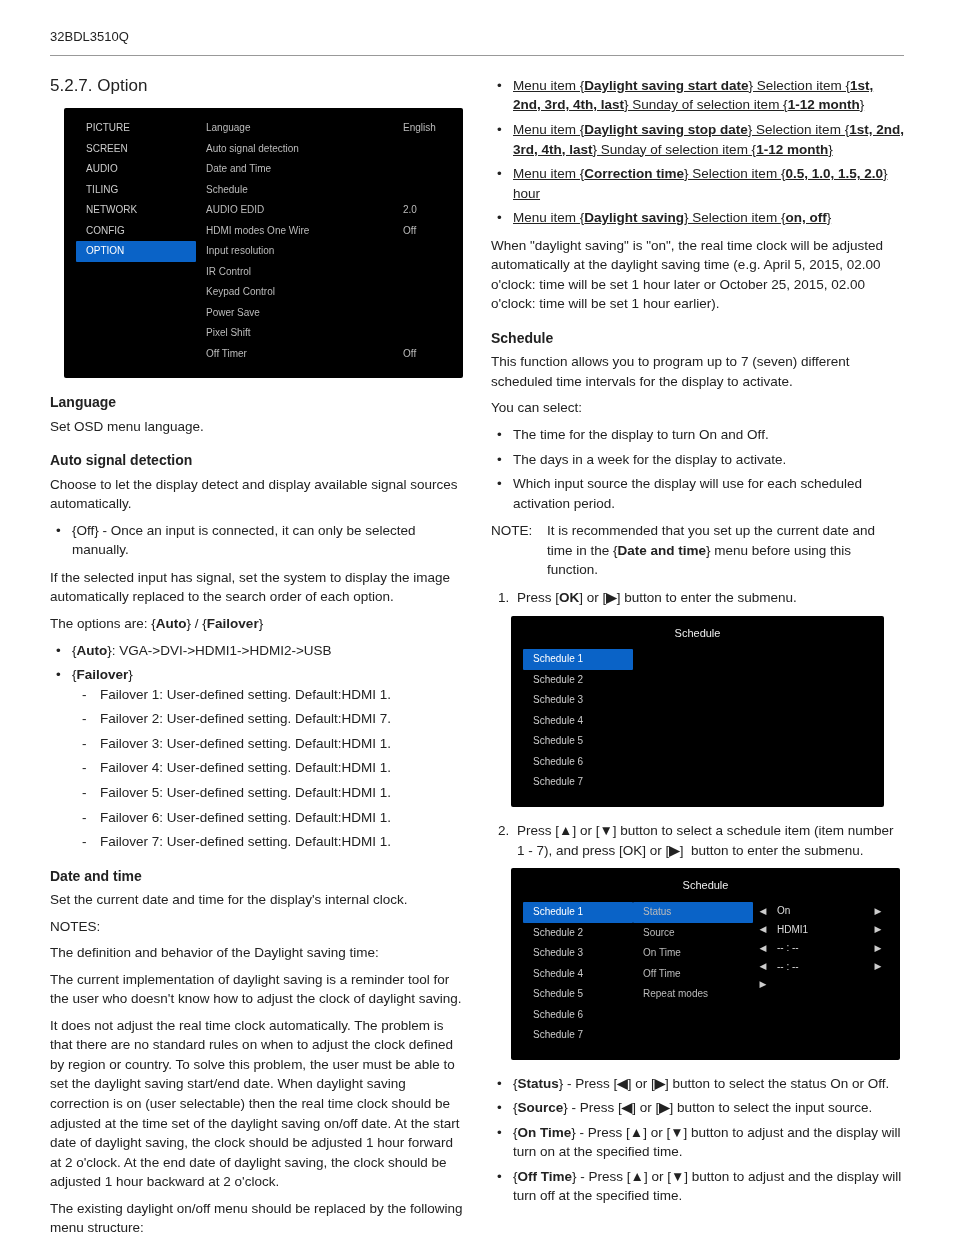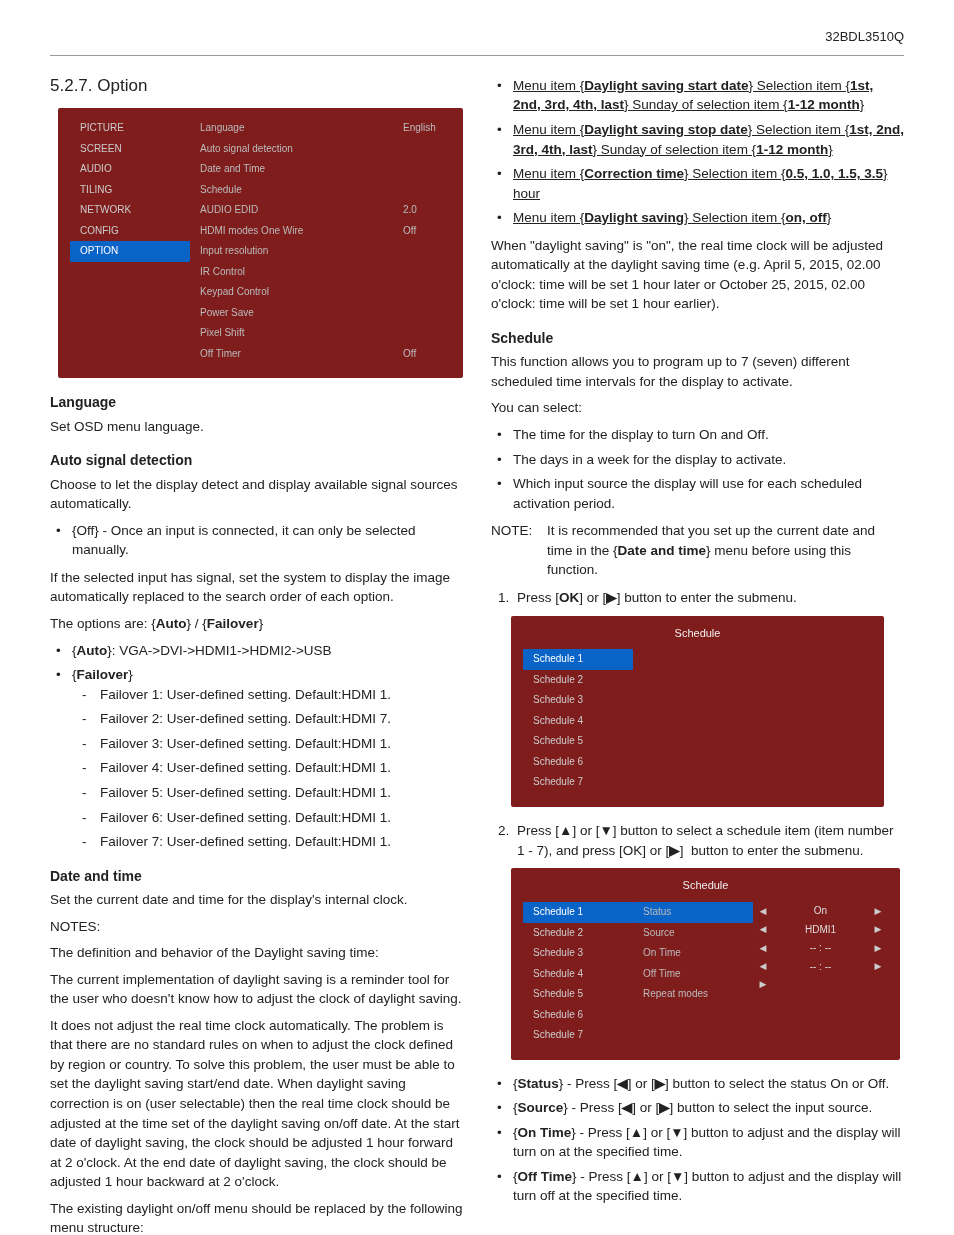--- a/index.html
+++ b/index.html
@@ -6,21 +6,21 @@
   body {
     font-family: "Segoe UI", Arial, sans-serif;
     font-size: 13.5px;
     line-height: 1.45;
     color: #222;
     background: #fff;
     width: 954px;
     margin: 0 auto;
     padding: 28px 50px 30px 50px;
   }
-  .model { text-align: right; font-size: 13px; margin-bottom: 8px; }
+  .model { text-align: left; font-size: 13px; margin-bottom: 8px; }
   hr.top { border: none; border-top: 1px solid #999; margin-bottom: 18px; }
   .columns { display: flex; gap: 28px; }
   .col { flex: 1; min-width: 0; }
   h3.section { font-size: 17px; font-weight: 400; margin-bottom: 10px; }
   h4.sub { font-size: 14px; font-weight: 700; margin-top: 14px; margin-bottom: 4px; }
   p { margin-bottom: 7px; }
   ul.bul { list-style: none; padding-left: 22px; margin-bottom: 8px; }
   ul.bul > li { position: relative; margin-bottom: 5px; }
   ul.bul > li::before { content: "•"; position: absolute; left: -16px; top: 0; }
   ul.dash { list-style: none; padding-left: 28px; }
@@ -28,42 +28,42 @@
   ul.dash > li::before { content: "-"; position: absolute; left: -18px; top: 0; }
   ol.num { padding-left: 22px; margin-bottom: 8px; }
   ol.num > li { margin-bottom: 5px; padding-left: 4px; }
   .note-row { display: flex; gap: 10px; margin-bottom: 8px; }
   .note-row .lbl { flex: 0 0 46px; }
   .note-row .txt { flex: 1; }
   b, .b { font-weight: 700; }
 
   
   .osd {
-    background: #7f1d1d;
+    background: #000000;
     color: #ddd;
     font-size: 10px;
     border-radius: 2px;
     padding: 10px 12px 14px 12px;
-    margin: 6px 0 14px 8px;
+    margin: 6px 0 14px 14px;
   }
   .osd .title { text-align: center; font-size: 11px; margin-bottom: 8px; color: #eee; }
   .osd-row { display: flex; }
   .osd-left { width: 120px; }
   .osd-mid  { flex: 1; }
   .osd-right{ width: 58px; text-align: left; }
   .osd-item { padding: 3px 10px; color: #ccc; }
   .osd-item.sel { background: #0a63c7; color: #fff; border-radius: 1px; }
   .osd-mid .osd-item, .osd-right .osd-item { color: #bbb; }
 
   .osd.sched2 .osd-left { width: 110px; }
   .osd.sched2 .osd-mid  { width: 120px; flex: none; }
   .osd.sched2 .osd-vals { flex: 1; }
   .osd.sched2 .vrow { display: flex; align-items: center; padding: 2px 4px; gap: 8px;}
   .osd.sched2 .arrow { color: #ccc; font-size: 9px; width: 12px; text-align:center;}
-  .osd.sched2 .vtxt { flex: 1; text-align: center; color: #ddd; }
+  .osd.sched2 .vtxt { flex: 1; color: #ddd; }
 </style>
 </head>
 <body>
 
 <div class="model">32BDL3510Q</div>
 <hr class="top">
 
 <div class="columns">
 
   <div class="col">
@@ -145,21 +145,21 @@
     <p>The current implementation of daylight saving is a reminder tool for the user who doesn't know how to adjust the clock of daylight saving.</p>
     <p>It does not adjust the real time clock automatically. The problem is that there are no standard rules on when to adjust the clock defined by region or country. To solve this problem, the user must be able to set the daylight saving start/end date. When daylight saving correction is on (user selectable) then the real time clock should be adjusted at the time set of the daylight saving on/off date. At the start date of daylight saving, the clock should be adjusted 1 hour forward at 2 o'clock. At the end date of daylight saving, the clock should be adjusted 1 hour backward at 2 o'clock.</p>
     <p>The existing daylight on/off menu should be replaced by the following menu structure:</p>
 
   </div>
 
   <div class="col">
     <ul class="bul" id="ds-items" style="margin-top:2px;text-decoration:underline;">
         <li>Menu item {<b>Daylight saving start date</b>} Selection item {<b>1st, 2nd, 3rd, 4th, last</b>} Sunday of selection item {<b>1-12 month</b>}</li>
         <li>Menu item {<b>Daylight saving stop date</b>} Selection item {<b>1st, 2nd, 3rd, 4th, last</b>} Sunday of selection item {<b>1-12 month</b>}</li>
-        <li>Menu item {<b>Correction time</b>} Selection item {<b>0.5, 1.0, 1.5, 3.5</b>} hour</li>
+        <li>Menu item {<b>Correction time</b>} Selection item {<b>0.5, 1.0, 1.5, 2.0</b>} hour</li>
         <li>Menu item {<b>Daylight saving</b>} Selection item {<b>on, off</b>}</li>
       </ul>
     <p>When "daylight saving" is "on", the real time clock will be adjusted automatically at the daylight saving time (e.g. April 5, 2015, 02.00 o'clock: time will be set 1 hour later or October 25, 2015, 02.00 o'clock: time will be set 1 hour earlier).</p>
 
     <h4 class="sub">Schedule</h4>
     <p>This function allows you to program up to 7 (seven) different scheduled time intervals for the display to activate.</p>
     <p>You can select:</p>
     <ul class="bul" id="sched-bul">
         <li>The time for the display to turn On and Off.</li>
         <li>The days in a week for the display to activate.</li>

